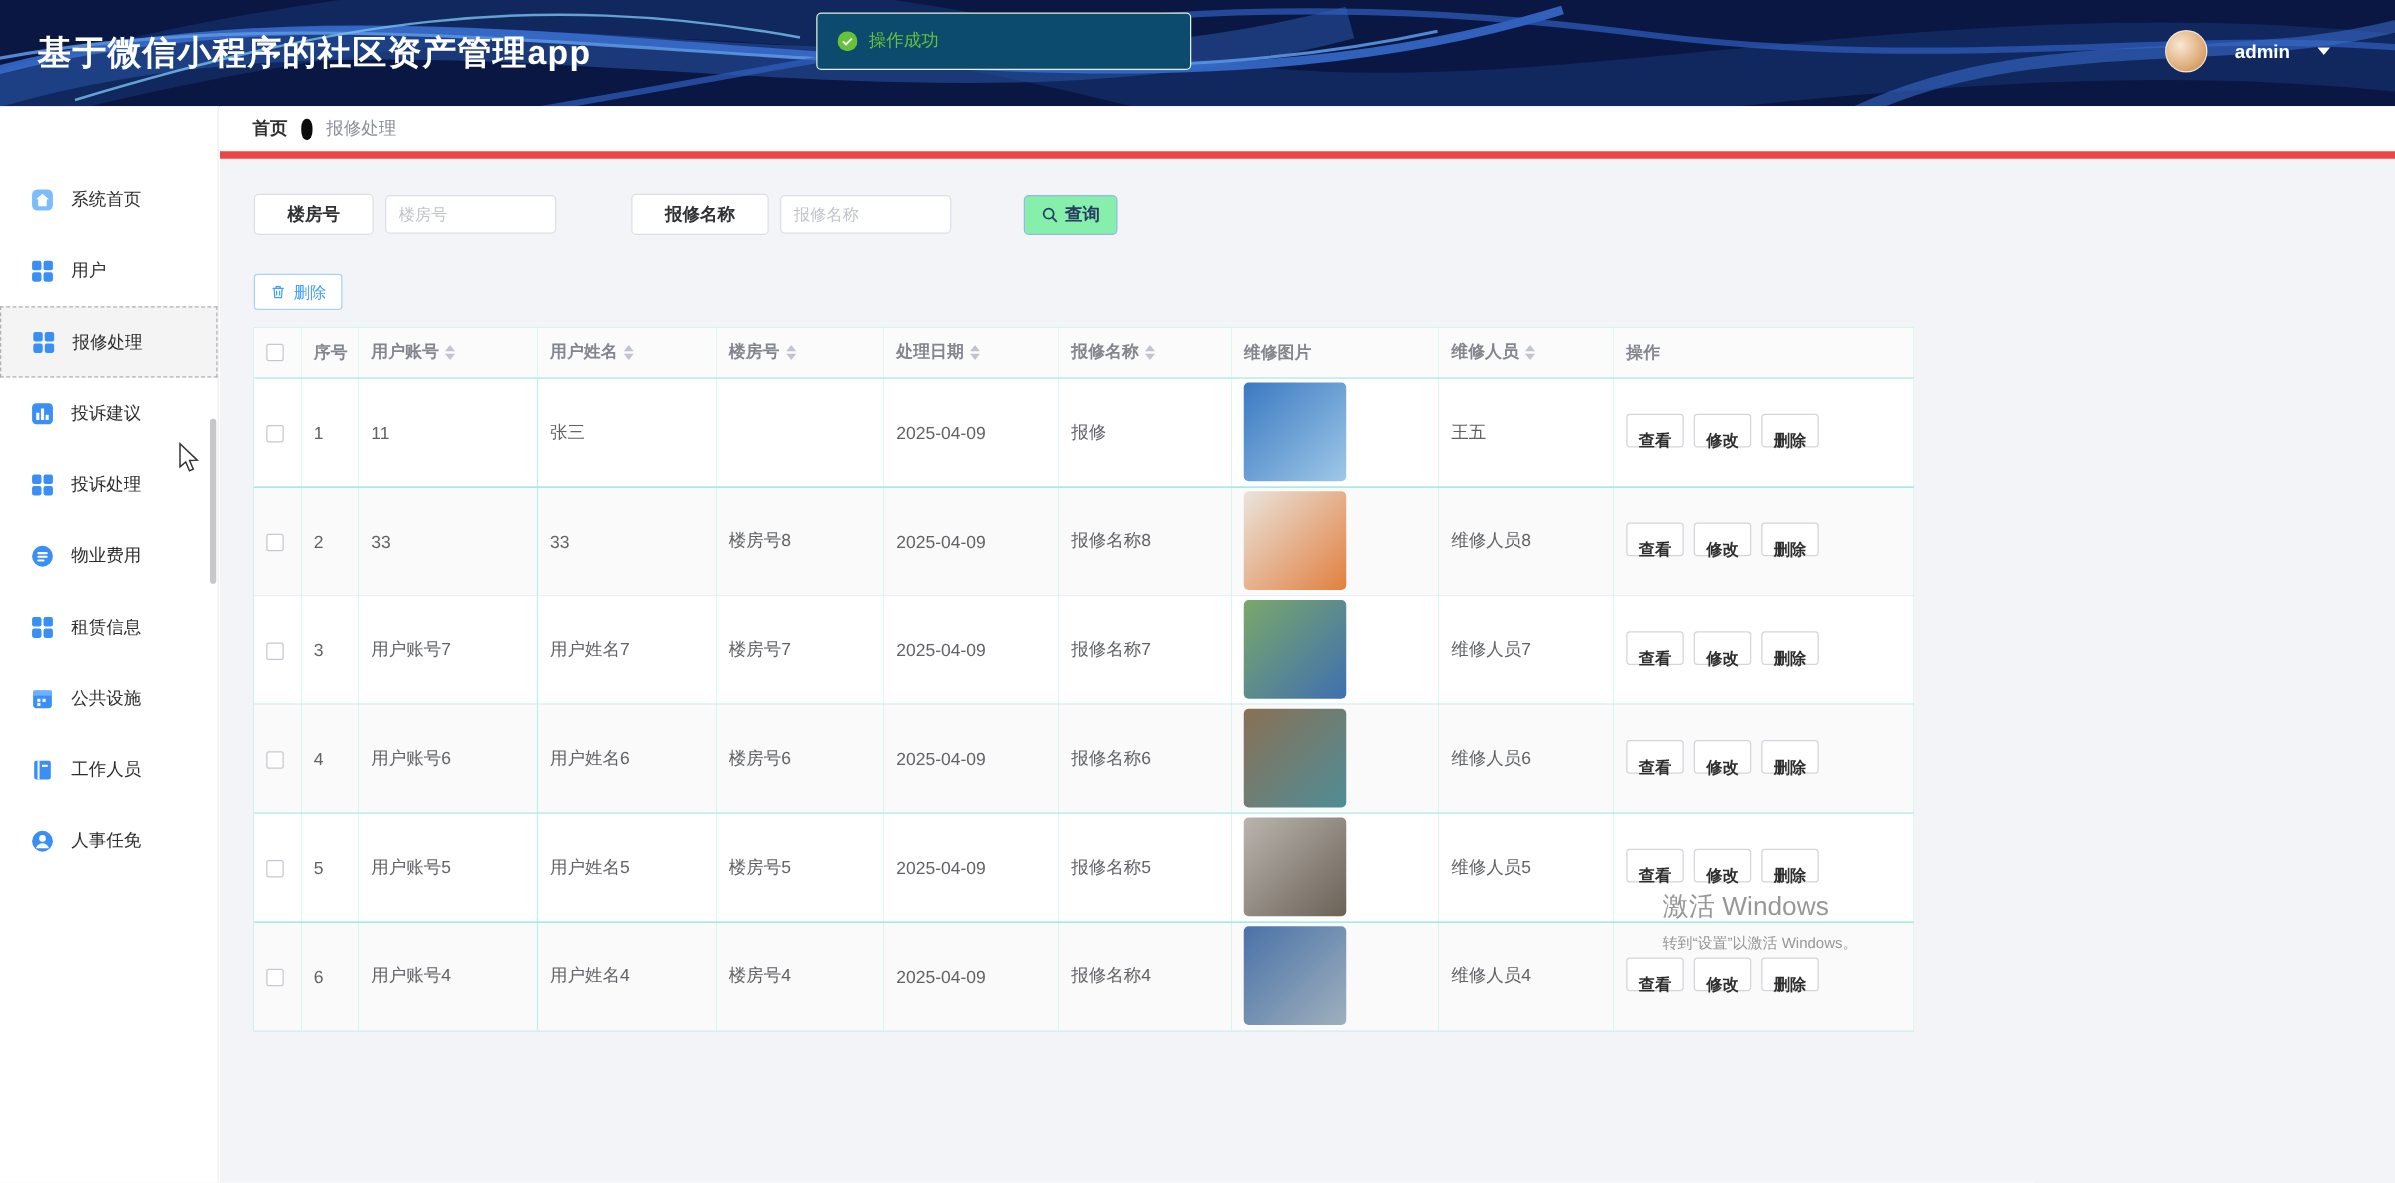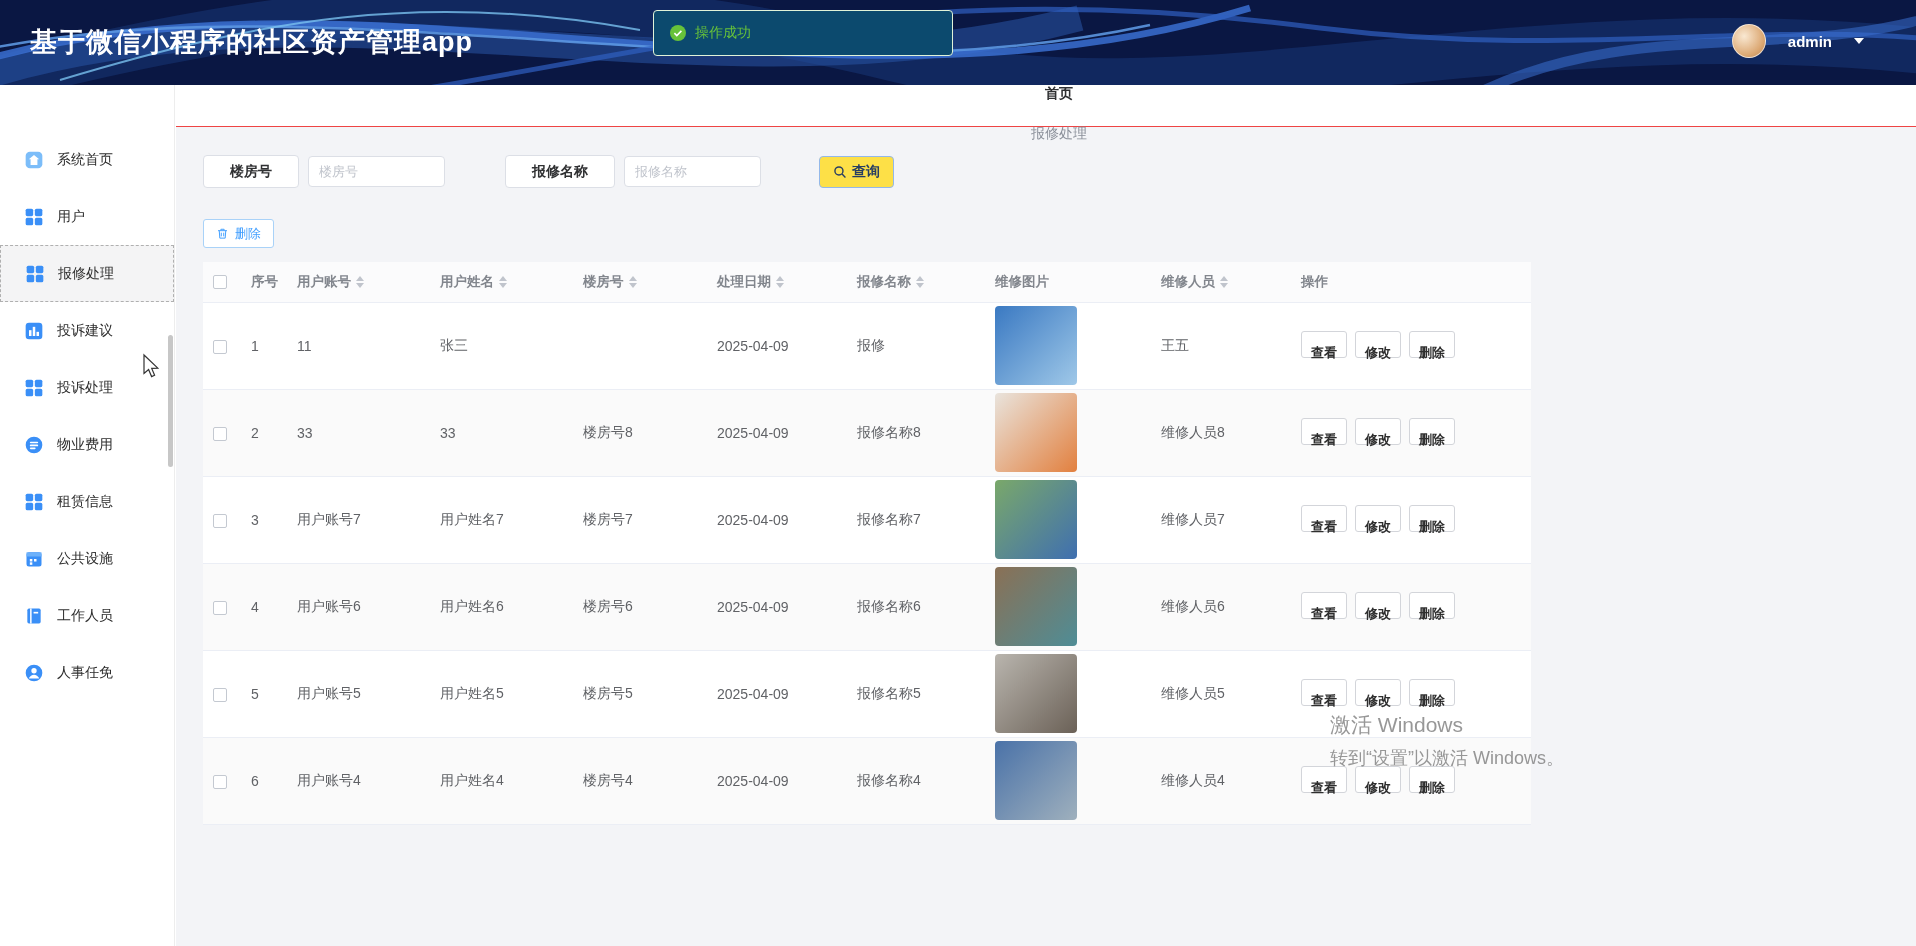--- a/index.html
+++ b/index.html
@@ -20,51 +20,51 @@
   
   .sidebar { position:absolute; left:0; top:85px; bottom:0; width:175px; background:#fff; border-right:1px solid #ededed; padding-top:46px; z-index:2; }
   .side-item { height:57px; display:flex; align-items:center; gap:13px; padding-left:24px; font-size:14px; color:#2d2d2d; cursor:pointer; }
   .side-item.active { background:#f4f4f5; border:1px dashed #b0b0b0; }
   .sicon { width:20px; height:20px; display:inline-flex; }
   .sicon svg { width:20px; height:20px; }
   .side-scroll { position:absolute; right:1px; top:250px; width:5px; height:132px; background:#c7c7c7; border-radius:3px; }
 
   
   .content { position:absolute; left:176px; top:85px; right:0; bottom:0; background:#f3f4f7; overflow:hidden; }
-  .crumbbar { height:42px; background:#fff; border-bottom:1px solid #ef4444; display:flex; align-items:center; gap:11px; padding-left:26px; font-size:14px;flex-direction:column; }
+  .crumbbar { height:42px; background:#fff; border-bottom:6px solid #ef4444; display:flex; align-items:center; gap:11px; padding-left:26px; font-size:14px; }
   .crumb-home { color:#303133; font-weight:bold; }
   .crumb-sep { width:9px; height:17px; background:#0c0c0c; border-radius:45%; }
   .crumb-current { color:#8a8f99; }
   .main { padding:28px 28px 0 27px; }
 
   .filter-row { display:flex; align-items:center; }
   .fld-btn { height:33px; padding:0 26px; background:#fff; border:1px solid #dcdfe6; border-radius:4px; font-size:14px; color:#303133; font-weight:bold; cursor:pointer; }
   .fld-input { height:31px; width:137px; border:1px solid #dcdfe6; border-radius:4px; margin-left:9px; padding:0 10px; font-size:13px; color:#606266; background:#fff; outline:none; }
   .fld-input::placeholder { color:#c0c4cc; }
   .grp2 { margin-left:60px; display:flex; align-items:center; }
-  .query-btn { margin-left:58px; height:32px; padding:0 13px; background:#fde047; border:1px solid #93b8ea; border-radius:4px; color:#273d63; font-size:14px; font-weight:bold; display:inline-flex; align-items:center; gap:5px; cursor:pointer; }
+  .query-btn { margin-left:58px; height:32px; padding:0 13px; background:#86efac; border:1px solid #93b8ea; border-radius:4px; color:#273d63; font-size:14px; font-weight:bold; display:inline-flex; align-items:center; gap:5px; cursor:pointer; }
 
   .toolbar { margin-top:31px; }
   .delete-btn { height:29px; padding:0 12px; background:#fff; border:1px solid #a9d2f8; border-radius:3px; color:#409eff; font-size:13px; display:inline-flex; align-items:center; gap:6px; cursor:pointer; }
 
   .table-card { margin-top:14px; background:#5eead4; width:1328px; }
   table { width:100%; border-collapse:collapse; table-layout:fixed; font-size:14px; color:#606266; }
   thead th { height:40px; padding:0 10px; text-align:left; font-size:13.5px; font-weight:bold; color:#82868d; background:#fbfbfc; border-bottom:1px solid #ebeef5; white-space:nowrap; }
   tbody td { height:87px; padding:0 10px; border-bottom:1px solid #ebeef5; background:#fff; overflow:hidden; white-space:nowrap; }
   tbody tr:nth-child(even) td { background:#fafafa; }
   .cbx { display:inline-block; width:14px; height:14px; border:1px solid #c4c9d1; border-radius:2px; background:#fff; vertical-align:middle; cursor:pointer; }
   .sorter { display:inline-flex; flex-direction:column; margin-left:5px; vertical-align:middle; cursor:pointer; }
   .cu { width:0; height:0; border:4px solid transparent; border-bottom:5px solid #c0c4cc; margin-bottom:2px; }
   .cd { width:0; height:0; border:4px solid transparent; border-top:5px solid #c0c4cc; }
   .thumb { width:82px; height:79px; border-radius:4px; }
   .op-btn { height:27px; padding:12px 9px; margin-right:8px; background:#fff; border:1px solid #d3d5da; border-radius:3px; font-size:13px; color:#2e2e2e; font-weight:bold; cursor:pointer; }
 
   .watermark { position:absolute; left:1330px; top:711px; color:rgba(125,125,125,.8); z-index:4; }
   .wm1 { font-size:21px; }
-  .wm2 { font-size:18px; margin-top:7px; }
+  .wm2 { font-size:12px; margin-top:7px; }
 
   .cursor { position:absolute; left:140px; top:353px; z-index:9; }
 </style>
 </head>
 <body>
 
 <div class="page">
 
   <div class="topbar">
     <svg class="waves" viewBox="0 0 1916 85" preserveAspectRatio="none">

